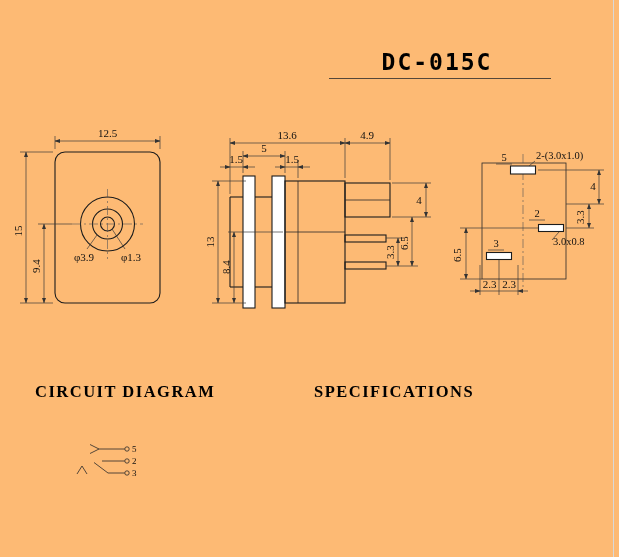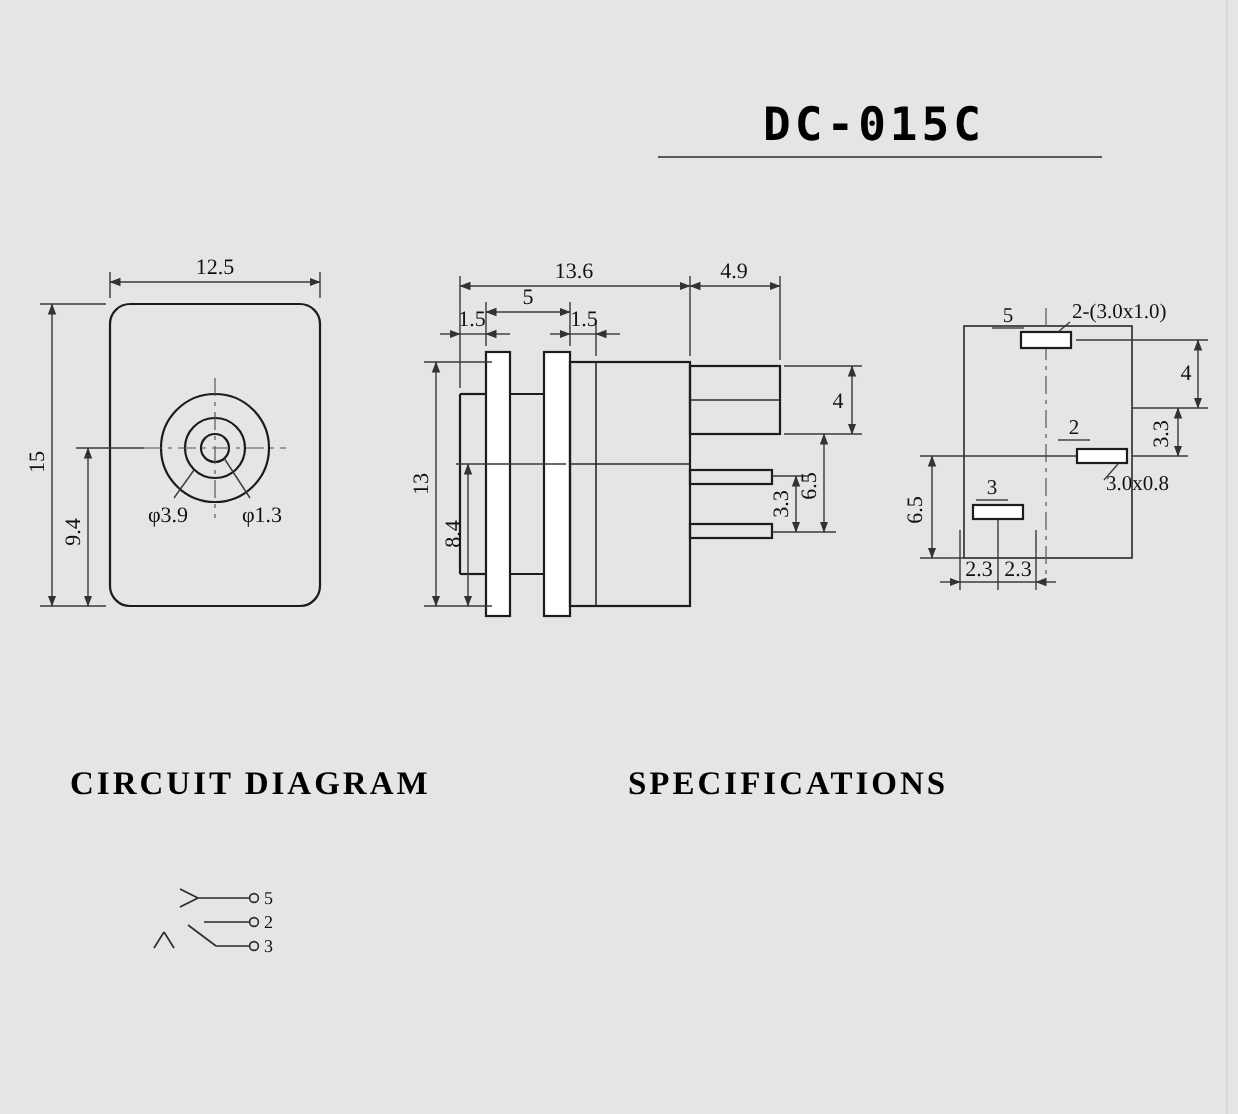--- a/index.html
+++ b/index.html
@@ -1,16 +1,16 @@
 <!DOCTYPE html>
 <html><head>
 <meta charset="utf-8">
 <style>
   html,body{margin:0;padding:0;background:#ffffff;}
-  .page{width:619px;height:557px;background:#e5e5e5;position:relative;overflow:hidden;
+  .page{width:619px;height:557px;background:#fdba74;position:relative;overflow:hidden;
         font-family:"Liberation Serif",serif;}
   svg{display:block}
   .outline{fill:none;stroke:#1c1c1c;stroke-width:1.1}
   .outline-f{fill:#ffffff;stroke:#1c1c1c;stroke-width:1.1}
   .thin{fill:none;stroke:#2a2a2a;stroke-width:0.8}
   .dim{fill:none;stroke:#3a3a3a;stroke-width:0.7}
   .cl{fill:none;stroke:#555;stroke-width:0.6;stroke-dasharray:9 3 2 3}
   .t{font-family:"Liberation Serif",serif;font-size:11px;fill:#111}
   .ts{font-family:"Liberation Serif",serif;font-size:10.5px;fill:#111}
   .tc{font-family:"Liberation Serif",serif;font-size:9px;fill:#111}

